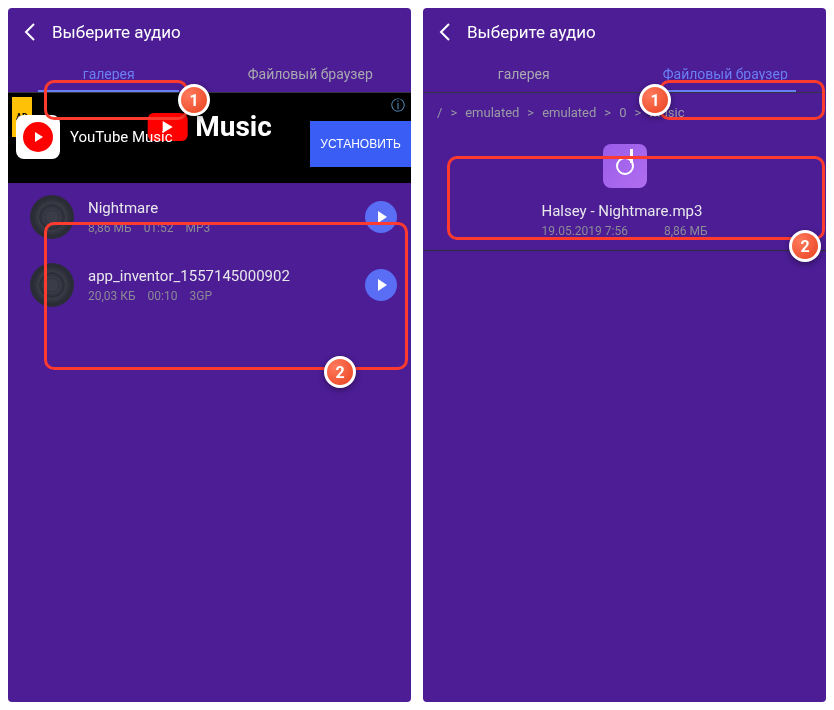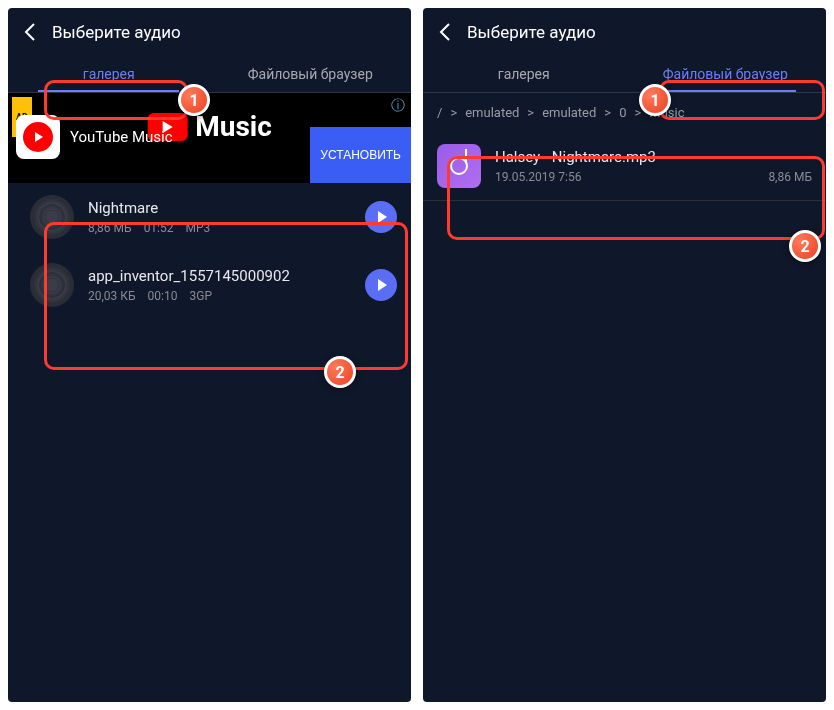--- a/index.html
+++ b/index.html
@@ -7,21 +7,21 @@
       font-family: -apple-system, BlinkMacSystemFont, "Segoe UI", Roboto, sans-serif;
       background: #fff;
       width: 834px;
       height: 710px;
       display: flex;
       gap: 12px;
       padding: 8px;
     }
     .phone {
       flex: 1;
-      background: #0f172a;
+      background: #4c1d95;
       border-radius: 4px;
       overflow: hidden;
       position: relative;
       display: flex;
       flex-direction: column;
     }
     .header {
       display: flex;
       align-items: center;
       padding: 14px 12px;
@@ -181,23 +181,23 @@
       font-size: 15px;
       flex: 1;
     }
     .install-btn {
       background: #3a5ef5;
       color: #fff;
       padding: 16px 10px;
       font-size: 12px;
       border: none;
       cursor: pointer;
-      height: 56px;
-      position: absolute;
-      bottom: 0;
+      height: 46px;
+      position: absolute;
+      bottom: 16px;
       right: 0;
     }
     .audio-list {
       padding: 0;
     }
     .audio-item {
       display: flex;
       align-items: center;
       padding: 12px 14px;
       gap: 14px;
@@ -255,20 +255,21 @@
       gap: 8px;
       align-items: center;
     }
     .file-item {
       display: flex;
       align-items: center;
       padding: 12px 14px;
       gap: 14px;
       border-bottom: 1px solid #2c2e38;
       cursor: pointer;
+      flex-direction: column;
     }
     .file-icon {
       width: 44px;
       height: 44px;
       background: linear-gradient(135deg, #9a5ce8, #b06ef0);
       border-radius: 8px;
       display: flex;
       align-items: center;
       justify-content: center;
       flex-shrink: 0;

